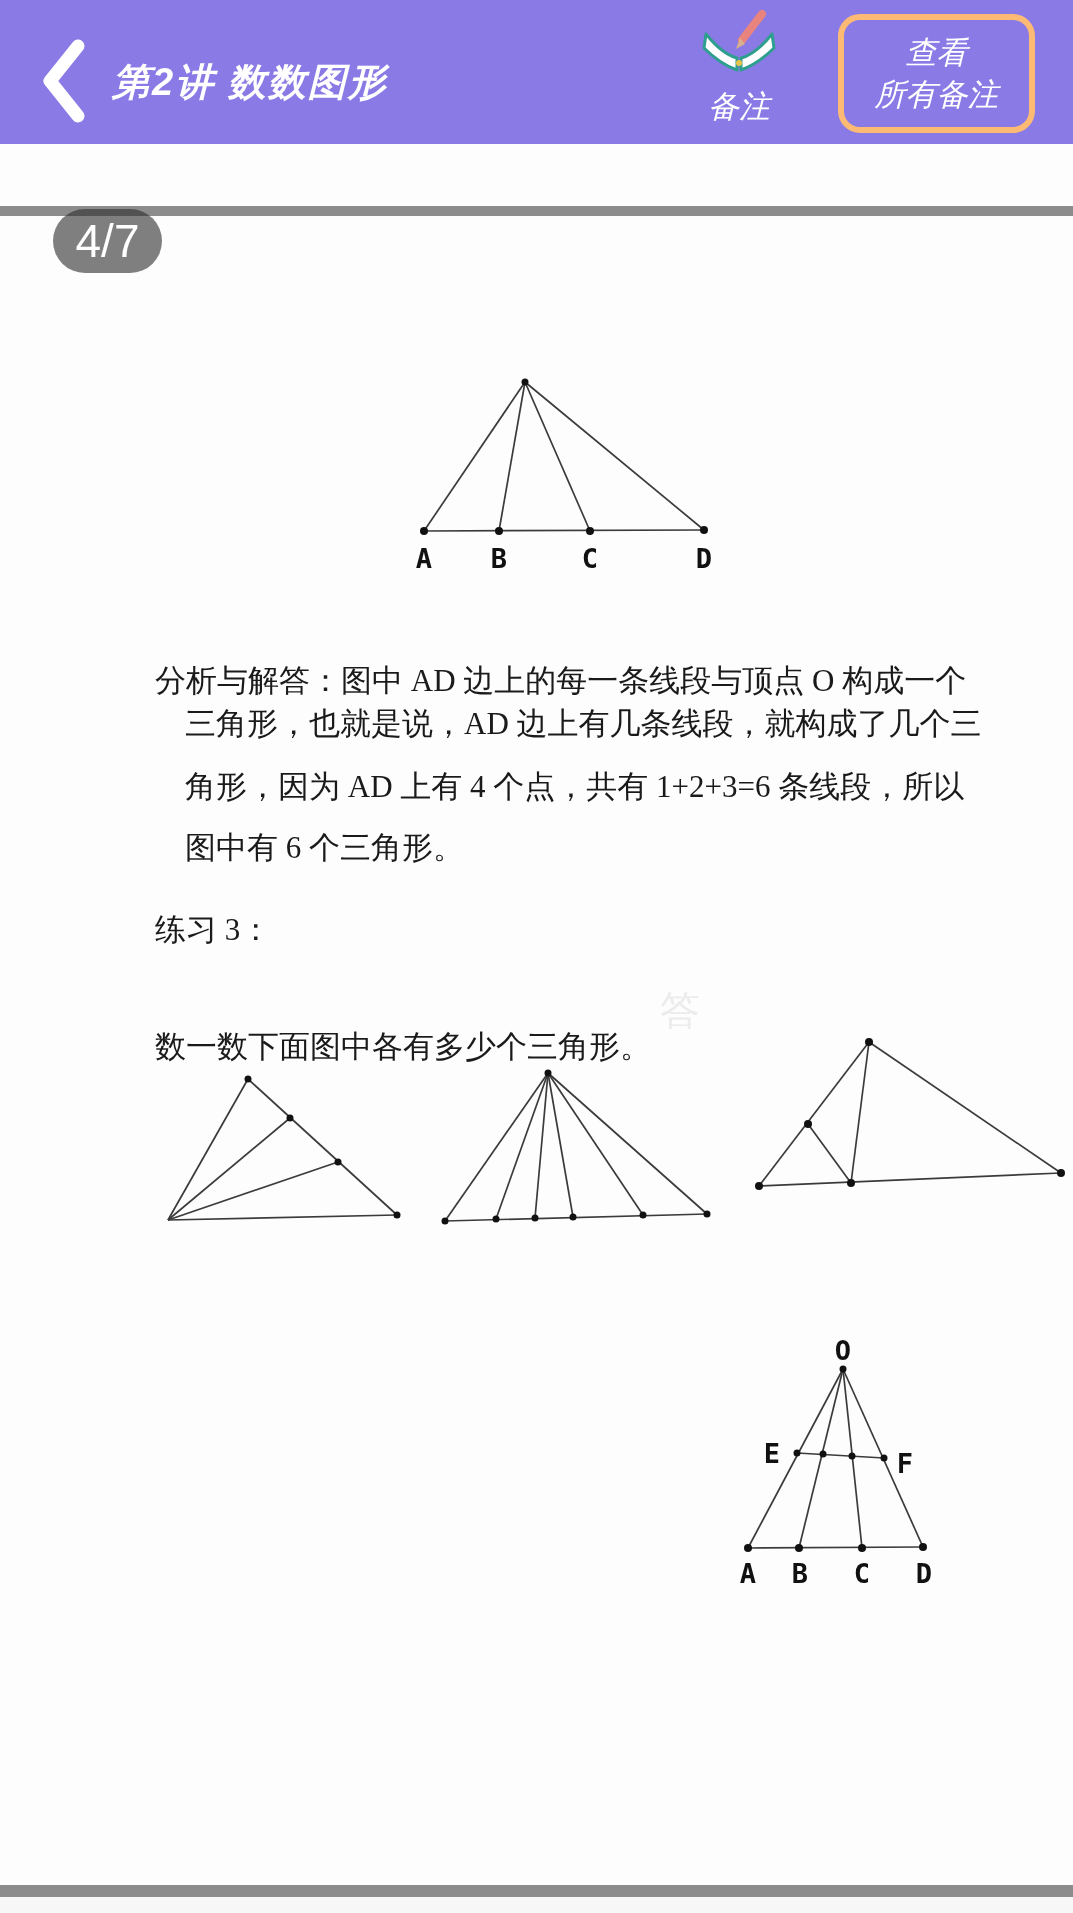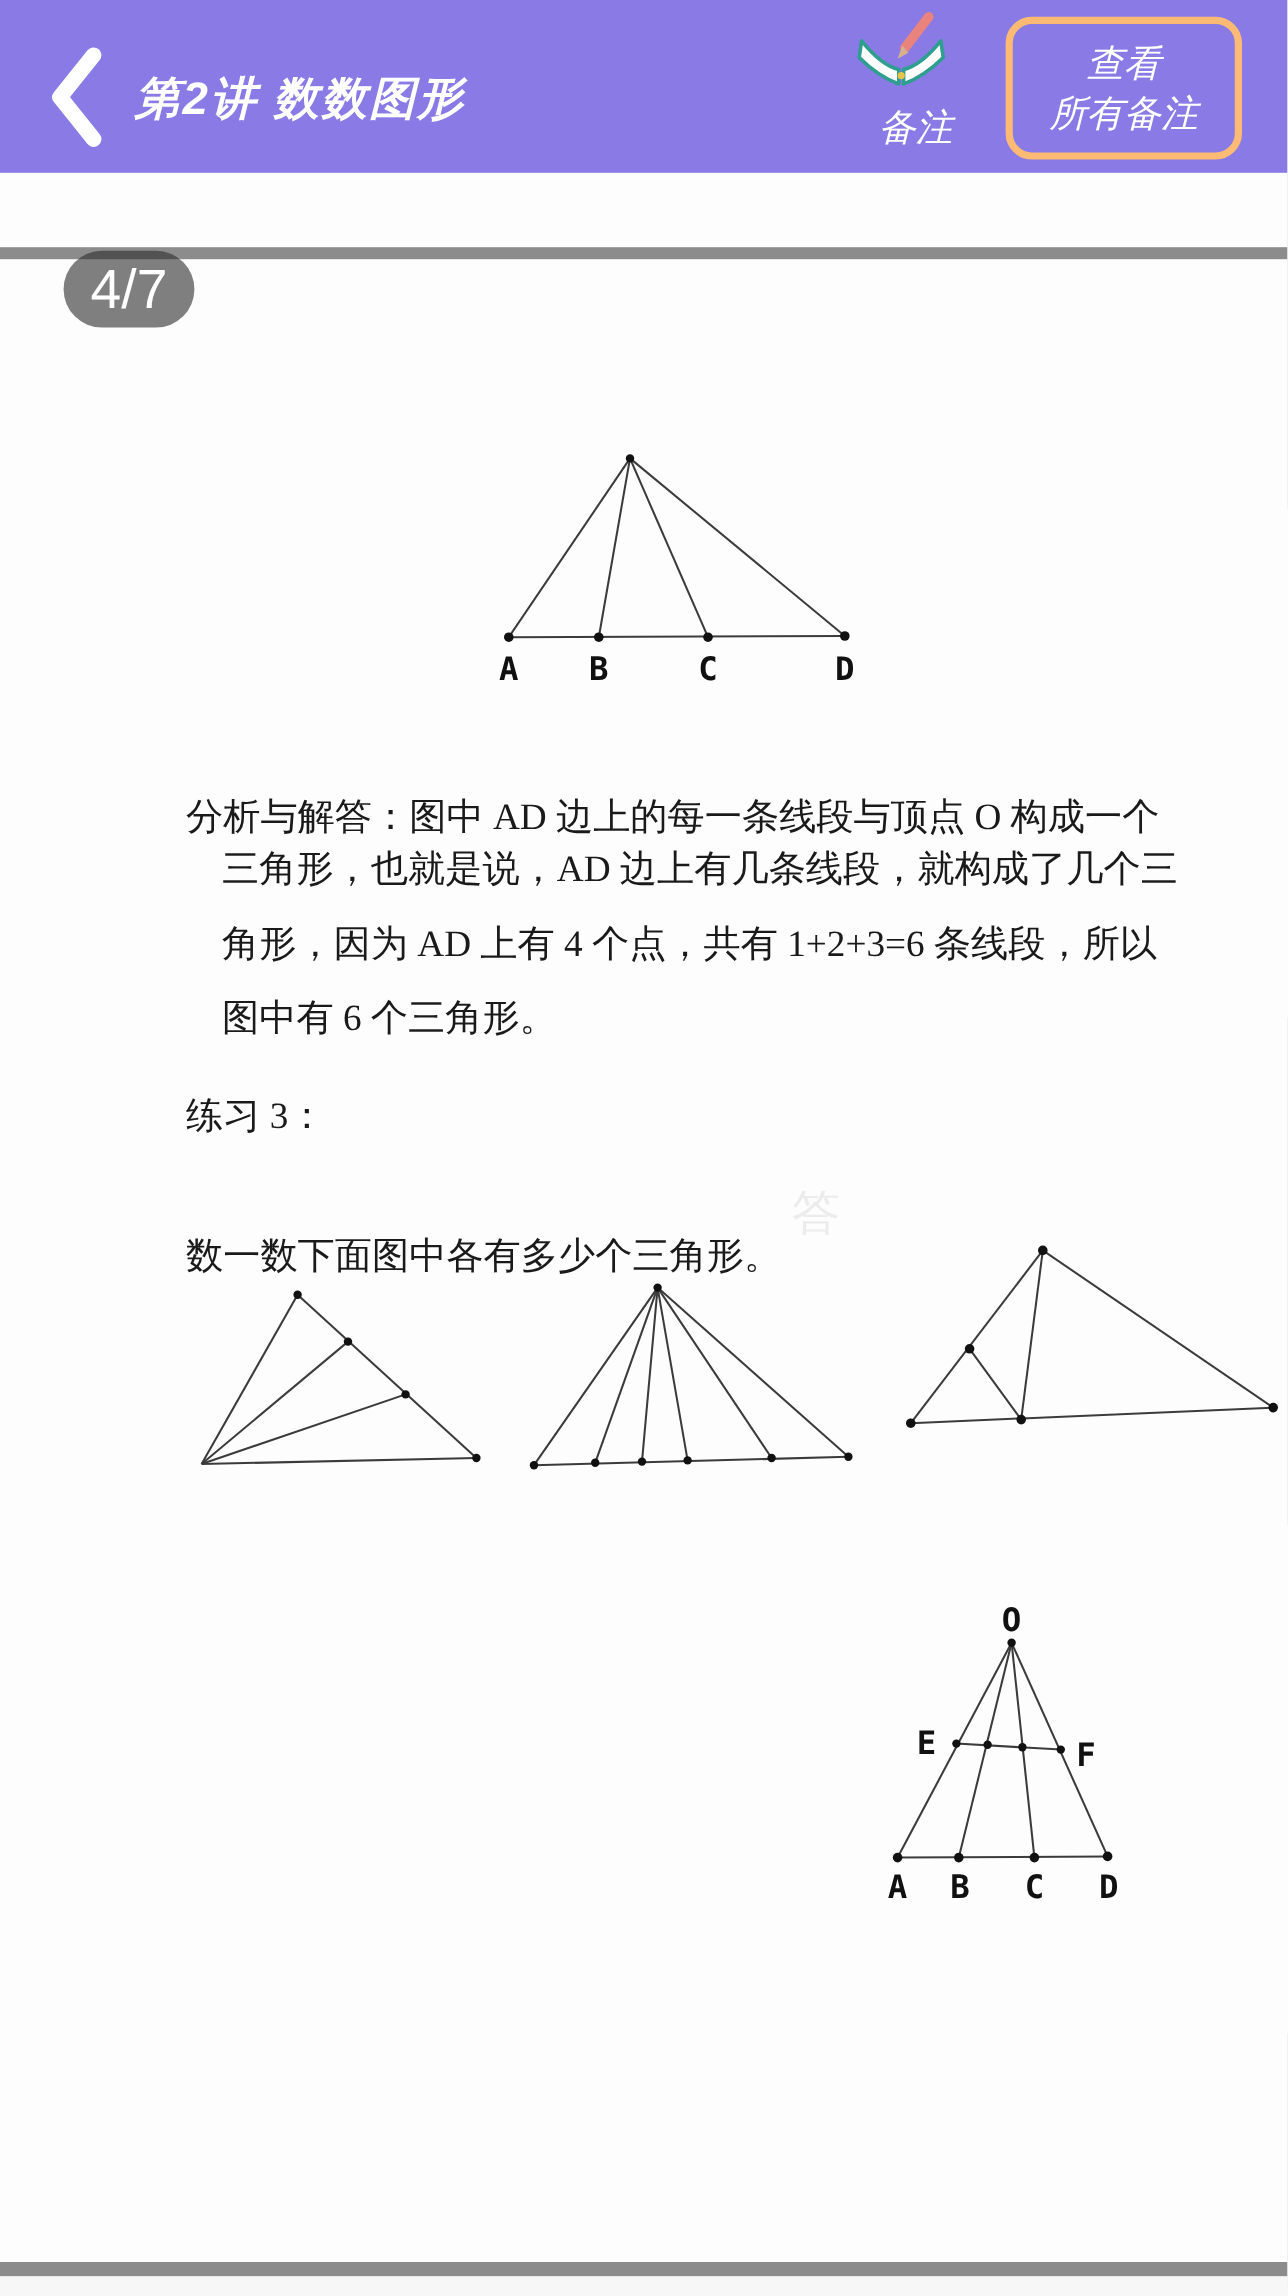--- a/index.html
+++ b/index.html
@@ -19,21 +19,21 @@
     position:absolute; left:34px; top:38px; width:60px; height:86px;
     cursor:pointer; display:flex; align-items:center; justify-content:center;
   }
   .app-title {
     position:absolute; left:112px; top:57px;
     color:#ffffff; font-size:38px; font-weight:600; letter-spacing:2px;
     white-space:nowrap;
   }
   .notes-btn {
     position:absolute; left:684px; top:8px; width:110px; height:132px;
-    display:flex; flex-direction:column; align-items:flex-end; cursor:pointer;
+    display:flex; flex-direction:column; align-items:center; cursor:pointer;
   }
   .notes-btn .nlabel {
     margin-top:12px; color:#ffffff; font-size:31px; font-weight:500;
   }
   .view-notes-btn {
     position:absolute; left:838px; top:14px; width:197px; height:119px;
     border:6px solid #fdba74; border-radius:22px;
     display:flex; flex-direction:column; align-items:center; justify-content:center;
     color:#ffffff; font-size:31px; font-weight:500; line-height:42px;
     cursor:pointer; background:transparent;

